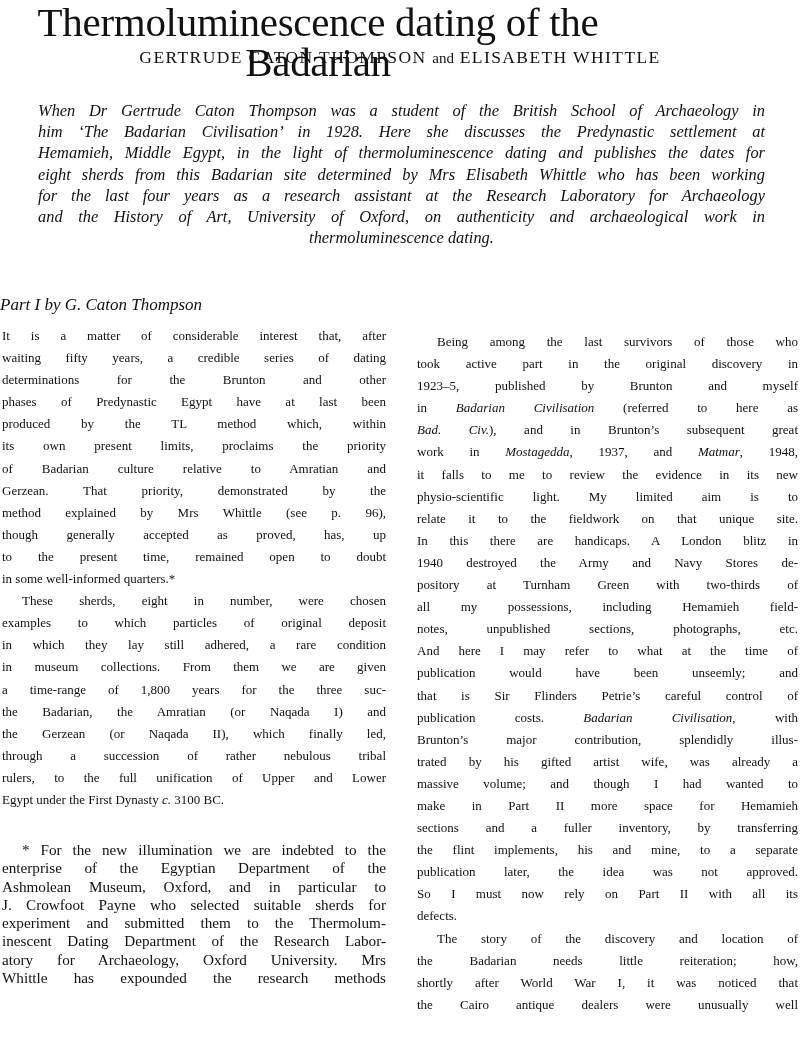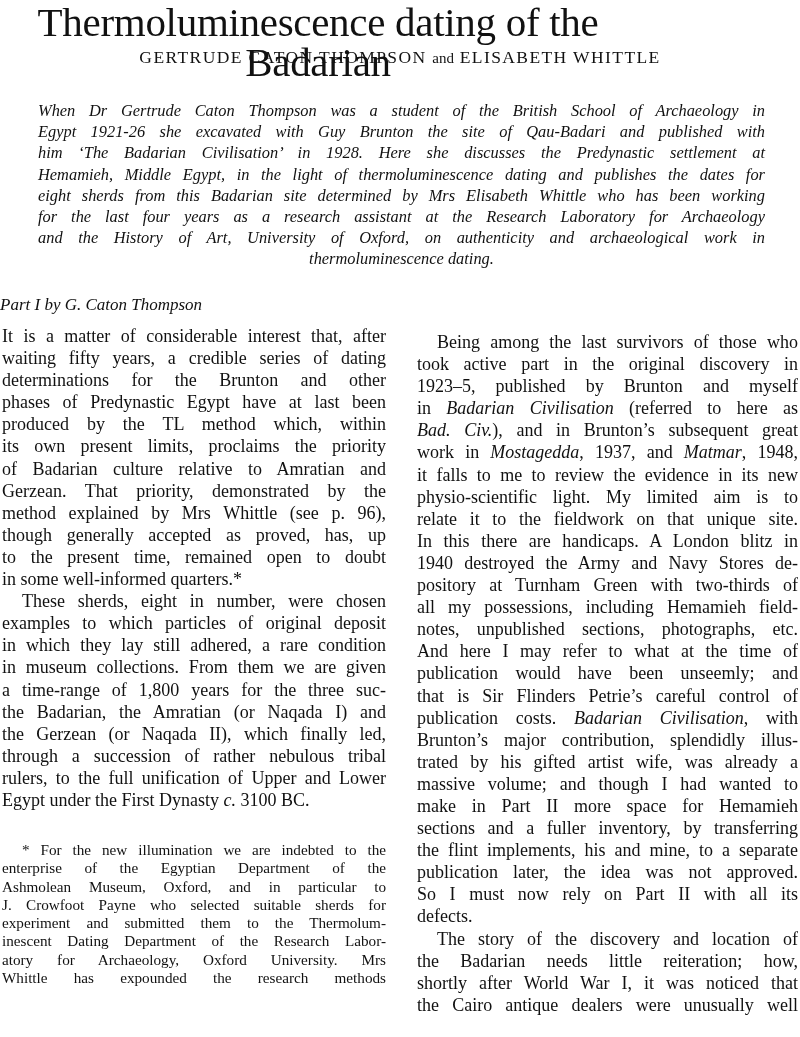--- a/index.html
+++ b/index.html
@@ -4,21 +4,21 @@
 <style>
   html, body { margin: 0; padding: 0; background: #ffffff; }
   body { width: 800px; height: 1037px; position: relative; overflow: hidden; color: #111; font-family: "Liberation Serif", "DejaVu Serif", serif; }
   .title { position: absolute; left: 0; width: 636px; top: 2px; text-align: center; font-size: 41px; line-height: 40px; letter-spacing: -0.3px; }
   .authors { position: absolute; left: 0; width: 800px; top: 46px; text-align: center; font-size: 17.5px; line-height: 22px; letter-spacing: 1.4px; }
   .authors .and { font-size: 15px; letter-spacing: 0; }
   .abstract { position: absolute; left: 38px; width: 727px; top: 100px; font-style: italic; font-size: 16.4px; line-height: 21.2px; }
   .abstract .ln { display: block; text-align: justify; text-align-last: justify; white-space: nowrap; height: 21.2px; }
   .abstract .ln.last { text-align-last: center; }
   .part { position: absolute; left: 0; top: 294px; font-style: italic; font-size: 17px; line-height: 22px; text-align: right; }
-  .col { position: absolute; width: 384px; font-size: 18px; line-height: 22.1px; }
+  .col { position: absolute; width: 384px; font-size: 13px; line-height: 22.1px; }
   .col.left { left: 2px; top: 325px; }
   .col.right { left: 417px; top: 331px; width: 381px; }
   .ln2 { display: block; height: 22.1px; white-space: nowrap; text-align: justify; text-align-last: justify; }
   .ln2.end { text-align-last: left; }
   .ln2.indent { padding-left: 20px; }
   .foot { position: absolute; left: 2px; width: 384px; top: 841px; font-size: 15.2px; line-height: 18.3px; }
   .foot .ln3 { display: block; height: 18.3px; white-space: nowrap; text-align: justify; text-align-last: justify; }
   .foot .ln3.end { text-align-last: left; }
   .foot .ln3.indent { padding-left: 20px; }
   .pagenum { position: absolute; left: 384px; top: 1010px; font-size: 18px; line-height: 22px; margin-top: 34px; }
@@ -31,21 +31,20 @@
 <div class="title">Thermoluminescence dating of the Badarian</div>
 
 <div class="authors">
   <span>GERTRUDE CATON THOMPSON</span>
   <span class="and">and</span>
   <span>ELISABETH WHITTLE</span>
 </div>
 
 <div class="abstract">
   <span class="ln">When Dr Gertrude Caton Thompson was a student of the British School of Archaeology in</span>
-  <span class="ln">Egypt 1921-26 she excavated with Guy Brunton the site of Qau-Badari and published with</span>
   <span class="ln">him ‘The Badarian Civilisation’ in 1928. Here she discusses the Predynastic settlement at</span>
   <span class="ln">Hemamieh, Middle Egypt, in the light of thermoluminescence dating and publishes the dates for</span>
   <span class="ln">eight sherds from this Badarian site determined by Mrs Elisabeth Whittle who has been working</span>
   <span class="ln">for the last four years as a research assistant at the Research Laboratory for Archaeology</span>
   <span class="ln">and the History of Art, University of Oxford, on authenticity and archaeological work in</span>
   <span class="ln last">thermoluminescence dating.</span>
 </div>
 
 <div class="part">Part I by G. Caton Thompson</div>
 

